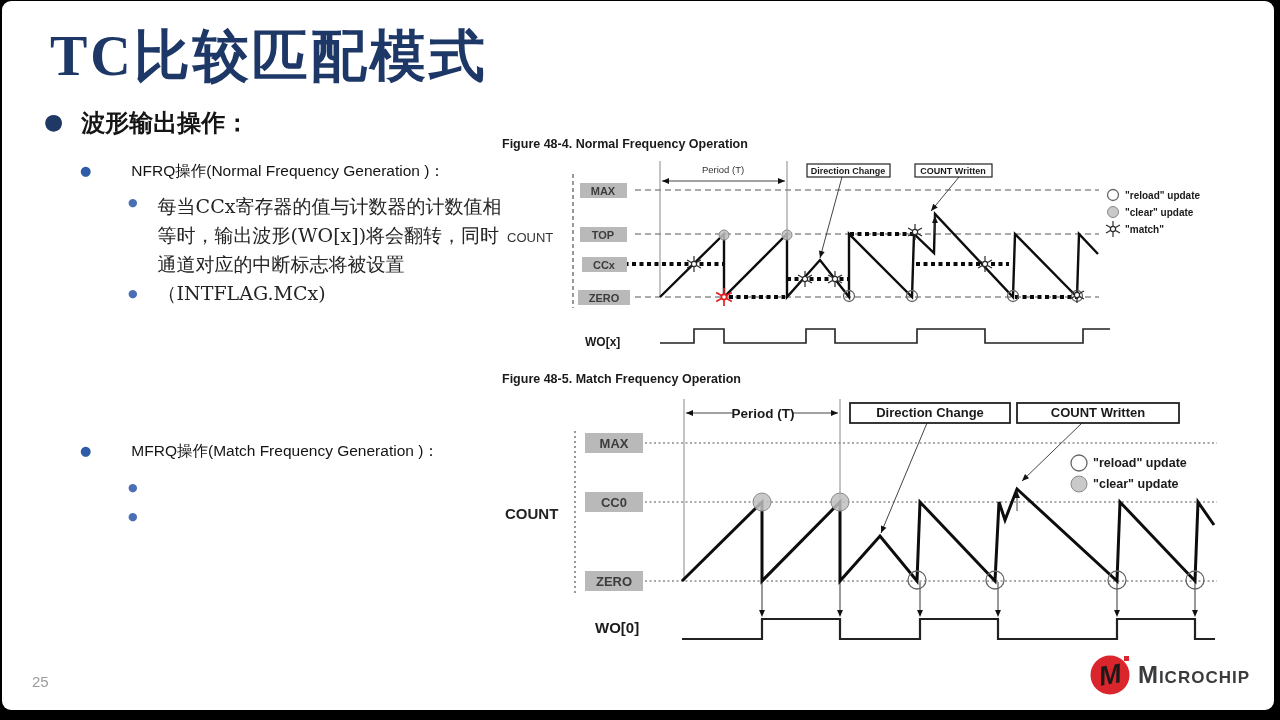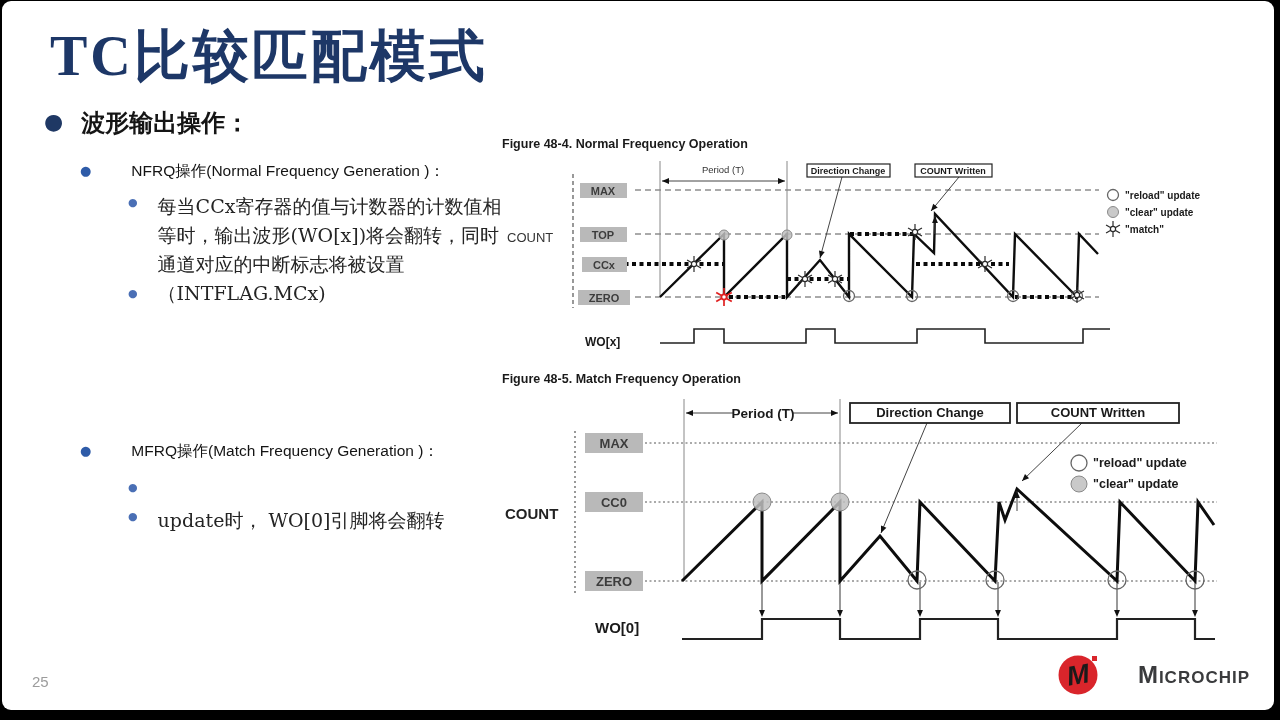--- a/index.html
+++ b/index.html
@@ -23,21 +23,21 @@
   #nfrq-head{left:78px;top:160px;}
   #nfrq-i1{left:126px;top:191px;width:380px;}
   #nfrq-i2{left:126px;top:282px;width:390px;}
   #mfrq-head{left:78px;top:440px;}
   #mfrq-i1{left:126px;top:476px;width:390px;}
   #mfrq-i2{left:126px;top:505px;width:390px;}
   #pagenum{left:30px;top:672px;font-family:"Liberation Sans","DejaVu Sans",sans-serif;
            font-size:15px;color:#9c9c9c;}
   #logo{right:24px;bottom:14px;display:flex;align-items:center;gap:7px;}
   #logo-text{font-family:"Liberation Sans","DejaVu Sans",sans-serif;font-weight:700;
-             font-variant:small-caps;font-size:24px;color:#3a3b3d;letter-spacing:1px;margin-left:32px;}
+             font-variant:small-caps;font-size:24px;color:#3a3b3d;letter-spacing:1px;}
   svg text{font-family:"Liberation Sans","DejaVu Sans",sans-serif;fill:#1a1a1a;}
   text.figtitle{font-size:12.5px;font-weight:700;}
   text.lblsm{font-size:11px;font-weight:700;fill:#3c3c3c;}
   text.lbllg{font-size:13px;font-weight:700;fill:#3c3c3c;}
   text.countsm{font-size:13px;fill:#333;}
   text.countlg{font-size:15px;font-weight:700;fill:#222;}
   text.periodsm{font-size:9.5px;fill:#333;}
   text.periodlg{font-size:13.5px;font-weight:700;}
   text.boxsm{font-size:9px;font-weight:700;}
   text.boxlg{font-size:13px;font-weight:700;}
@@ -75,21 +75,20 @@
 
   <div id="mfrq-head" class="abs l2row">
     <span class="l2bullet">●</span>
     <span class="l2text">MFRQ操作(Match Frequency Generation )：</span>
   </div>
   <div id="mfrq-i1" class="abs l3row">
     <span class="l3bullet">●</span>
   </div>
   <div id="mfrq-i2" class="abs l3row">
     <span class="l3bullet">●</span>
-    <span class="l3text">update时， WO[0]引脚将会翻转</span>
   </div>
 
   <svg id="figure1" class="abs" style="left:495px;top:133px" width="730" height="230">
     <g class="geo">
           <line x1="138" y1="56" x2="602" y2="56" stroke="#555" stroke-width="1" stroke-dasharray="6 4"></line>
           <line x1="138" y1="100" x2="602" y2="100" stroke="#555" stroke-width="1" stroke-dasharray="6 4"></line>
           <line x1="138" y1="163" x2="602" y2="163" stroke="#555" stroke-width="1" stroke-dasharray="6 4"></line>
           <line x1="76" y1="40" x2="76" y2="174" stroke="#555" stroke-width="1.2" stroke-dasharray="4 3"></line>
           <line x1="163" y1="27" x2="163" y2="163" stroke="#888" stroke-width="1"></line>
           <line x1="290" y1="27" x2="290" y2="163" stroke="#888" stroke-width="1"></line>

